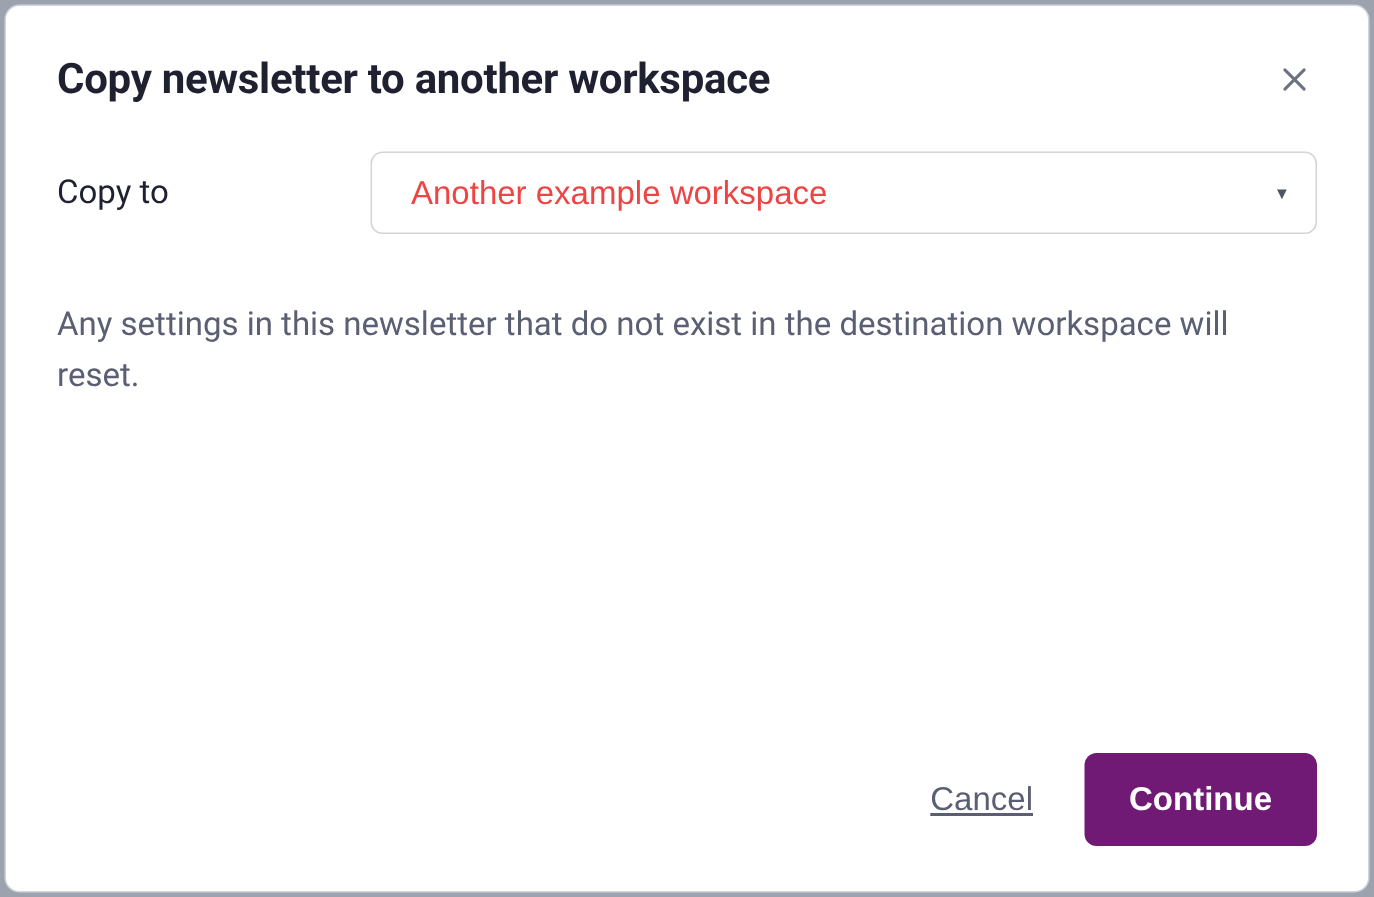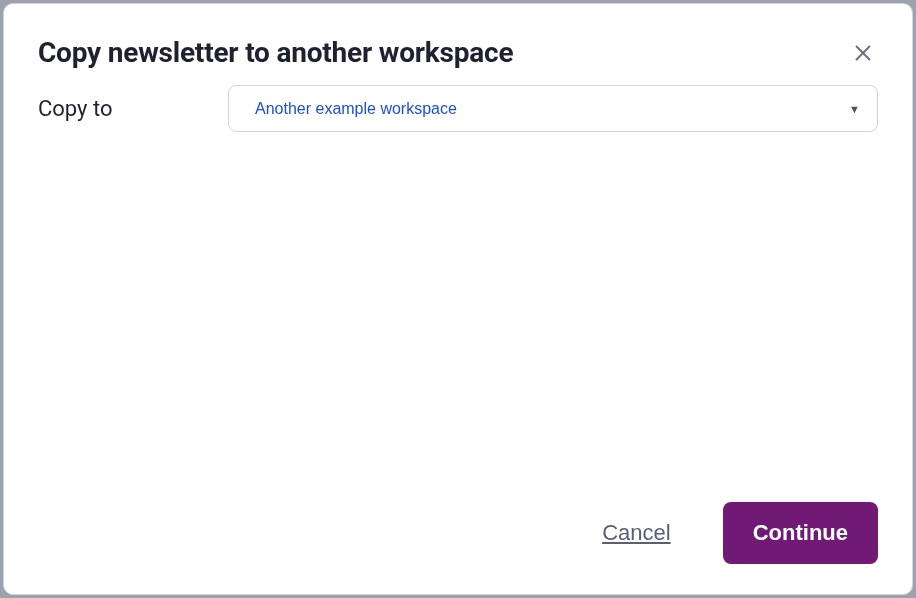--- a/index.html
+++ b/index.html
@@ -21,21 +21,21 @@
       height: 100%;
       padding: 32px 34px 30px 34px;
       display: flex;
       flex-direction: column;
       position: relative;
     }
     .dialog-header {
       display: flex;
       align-items: center;
       justify-content: space-between;
-      margin-bottom: 16px;
+      margin-bottom: 32px;
     }
     .dialog-title {
       font-size: 28px;
       font-weight: 700;
       color: #1f2131;
       letter-spacing: -0.2px;
     }
     .close-btn {
       background: none;
       border: none;
@@ -44,35 +44,36 @@
       padding: 4px;
       display: flex;
       align-items: center;
       justify-content: center;
     }
     .close-btn svg { width: 22px; height: 22px; }
     .form-row {
       display: flex;
       align-items: center;
       margin-bottom: 44px;
+      gap: 19px;
     }
     .form-label {
       font-size: 22px;
       color: #1f2131;
       width: 190px;
       flex-shrink: 0;
     }
     .select-wrap {
       flex: 1;
       position: relative;
     }
     .select {
       width: 100%;
-      font-size: 16px;
-      color: #1d4ed8;
+      font-size: 22px;
+      color: #ef4444;
       padding: 14px 40px 14px 26px;
       border: 1px solid #d1d5db;
       border-radius: 8px;
       background: #ffffff;
       appearance: none;
       -webkit-appearance: none;
       cursor: pointer;
     }
     .select-caret {
       position: absolute;
@@ -87,21 +88,21 @@
       font-size: 22px;
       line-height: 1.55;
       color: #5b5f73;
       margin-bottom: 22px;
     }
     .footer {
       margin-top: auto;
       display: flex;
       align-items: center;
       justify-content: flex-end;
-      gap: 52px;
+      gap: 34px;
     }
     .cancel-link {
       background: none;
       border: none;
       font-size: 22px;
       color: #5b5f73;
       text-decoration: underline;
       cursor: pointer;
       padding: 8px 0;
     }
@@ -133,18 +134,19 @@
   <div class="form-row">
     <label class="form-label">Copy to</label>
     <div class="select-wrap">
       <select class="select">
         <option>Another example workspace</option>
       </select>
       <span class="select-caret">▼</span>
     </div>
   </div>
 
+  <p class="body-text">Any settings in this newsletter that do not exist in the destination workspace will reset.</p>
 
   <div class="footer">
     <button class="cancel-link">Cancel</button>
     <button class="continue-btn">Continue</button>
   </div>
 </div>
 
 </body></html>

